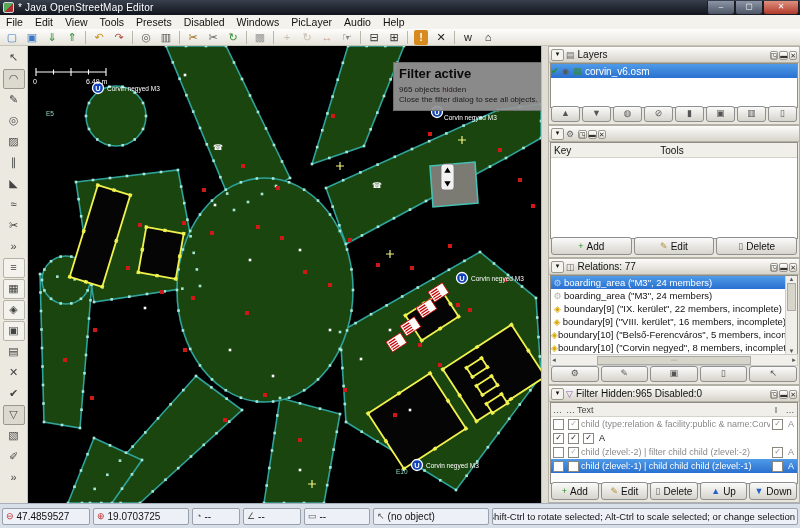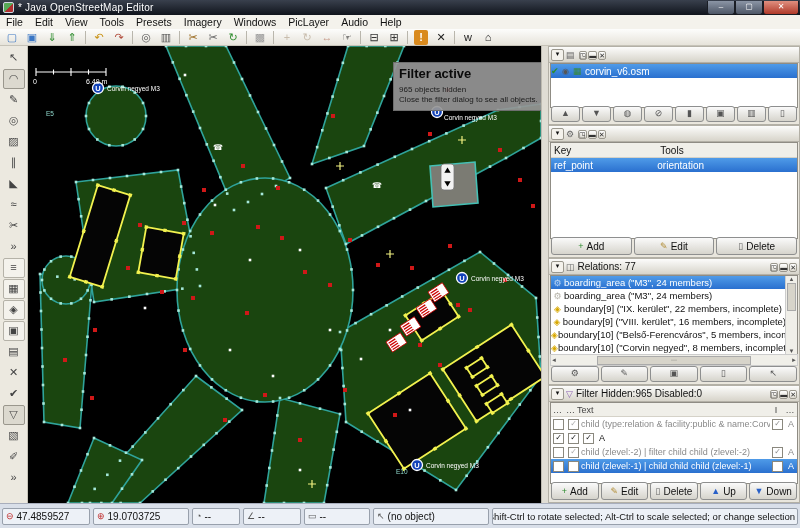--- a/index.html
+++ b/index.html
@@ -101,21 +101,21 @@
         <span class="winbtn">▢</span>
         <span class="winbtn close">✕</span>
       </span>
   </div>
   <div class="menubar" id="menubar">
       <span class="mi">File</span>
       <span class="mi">Edit</span>
       <span class="mi">View</span>
       <span class="mi">Tools</span>
       <span class="mi">Presets</span>
-      <span class="mi">Imagery</span>
+      <span class="mi">Disabled</span>
       <span class="mi">Windows</span>
       <span class="mi">PicLayer</span>
       <span class="mi">Audio</span>
       <span class="mi">Help</span>
     </div>
   <div class="toolbar" id="toolbar">
       <span class="tbi" style="color: rgb(58, 118, 196);">▢</span>
       <span class="tbi" style="color: rgb(58, 118, 196);">▣</span>
       <span class="tbi" style="color: rgb(44, 140, 44);">⇓</span>
       <span class="tbi" style="color: rgb(44, 140, 44);">⇑</span>
@@ -661,20 +661,21 @@
     </div>
   </div>
   <div class="splitter"></div>
 
   <div class="rightpanel">
 
     <div class="panel" id="panel-layers" style="height:79px">
       <div class="phead">
         <span class="ph-collapse">▾</span>
         <span class="ph-icon">▤</span>
+        <span class="ph-title">Layers</span>
         <span class="phbtns"><span class="phbtn">◳</span><span class="phbtn">▬</span><span class="phbtn">✕</span></span>
       </div>
       <div class="plist" id="layers-list" style="top:16px;height:43px">
           <div class="row sel" style="height: 14px;">
             <span class="lay-check">✔</span>
             <span class="lay-eye">◉</span>
             <span class="lay-ico">▦</span>
             <span style="font-size: 10px;">corvin_v6.osm</span>
           </div>
         </div>
@@ -694,26 +695,20 @@
       <div class="phead">
         <span class="ph-collapse">▾</span>
         <span class="ph-icon">⚙</span>
         <span class="phbtns"><span class="phbtn">◳</span><span class="phbtn">▬</span><span class="phbtn">✕</span></span>
       </div>
       <div class="plist" style="top:16px;height:95px">
         <div class="colhead">
           <span style="width:42%">Key</span>
           <span>Tools</span>
         </div>
-        <div id="props-rows">
-            <div class="row sel" style="height: 14px; font-size: 10px;">
-              <span style="width: 42%; padding-left: 3px;">ref_point</span>
-              <span>orientation</span>
-            </div>
-          </div>
       </div>
       <div class="btnrow" id="props-btns">
           <span class="btn">
             <span class="bglyph" style="color: rgb(44, 140, 44);">+</span>
             <span>Add</span>
           </span>
           <span class="btn">
             <span class="bglyph" style="color: rgb(176, 138, 48);">✎</span>
             <span>Edit</span>
           </span>

